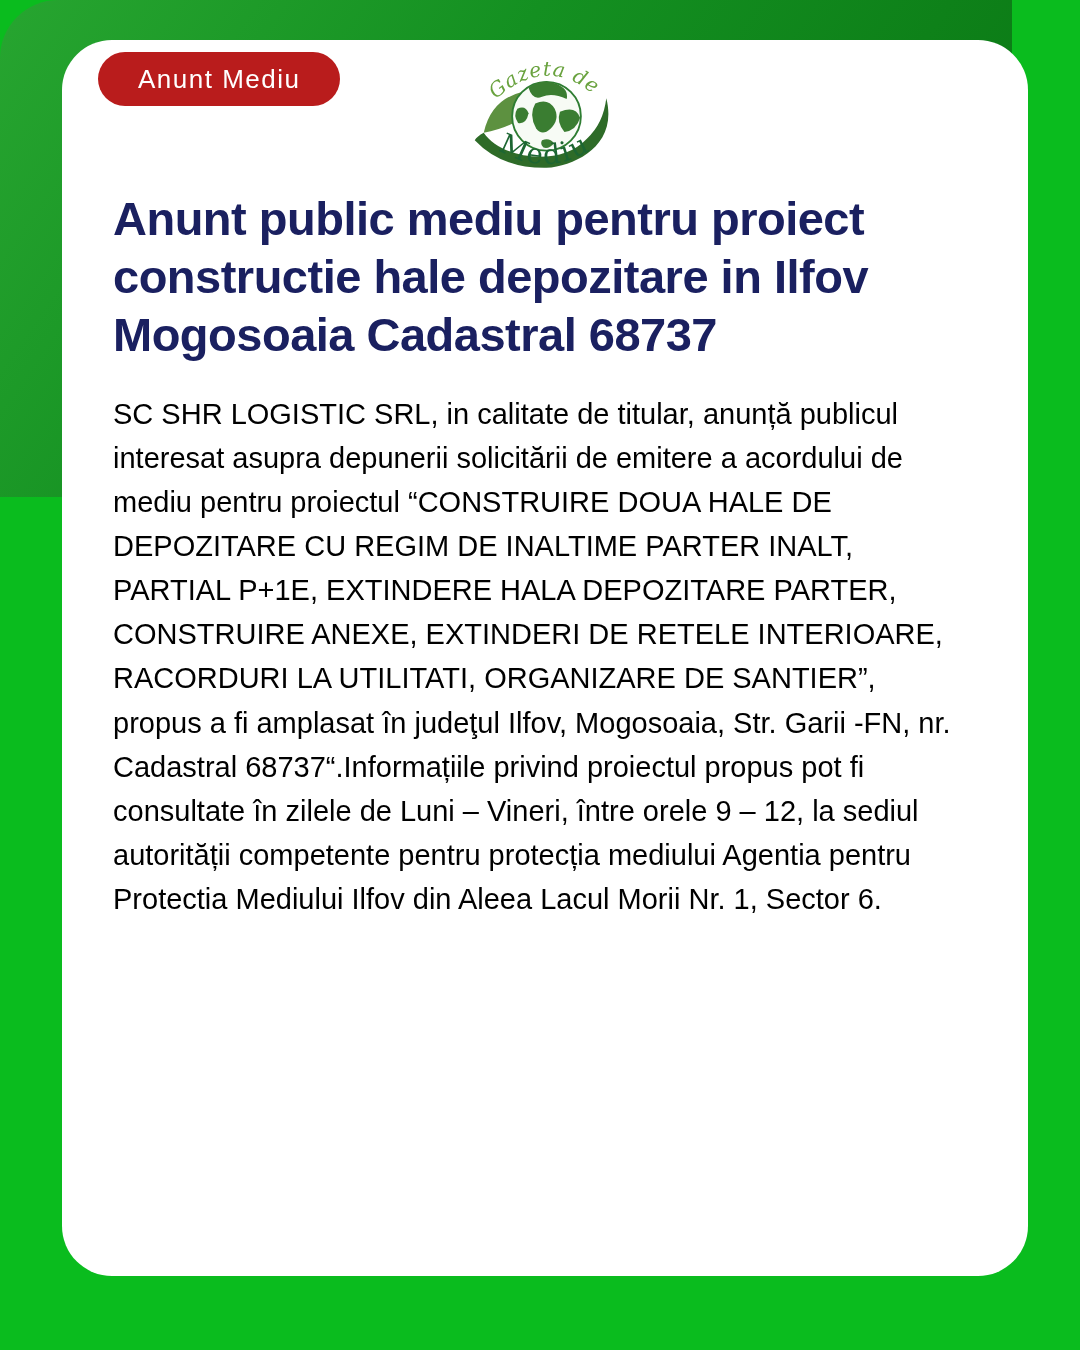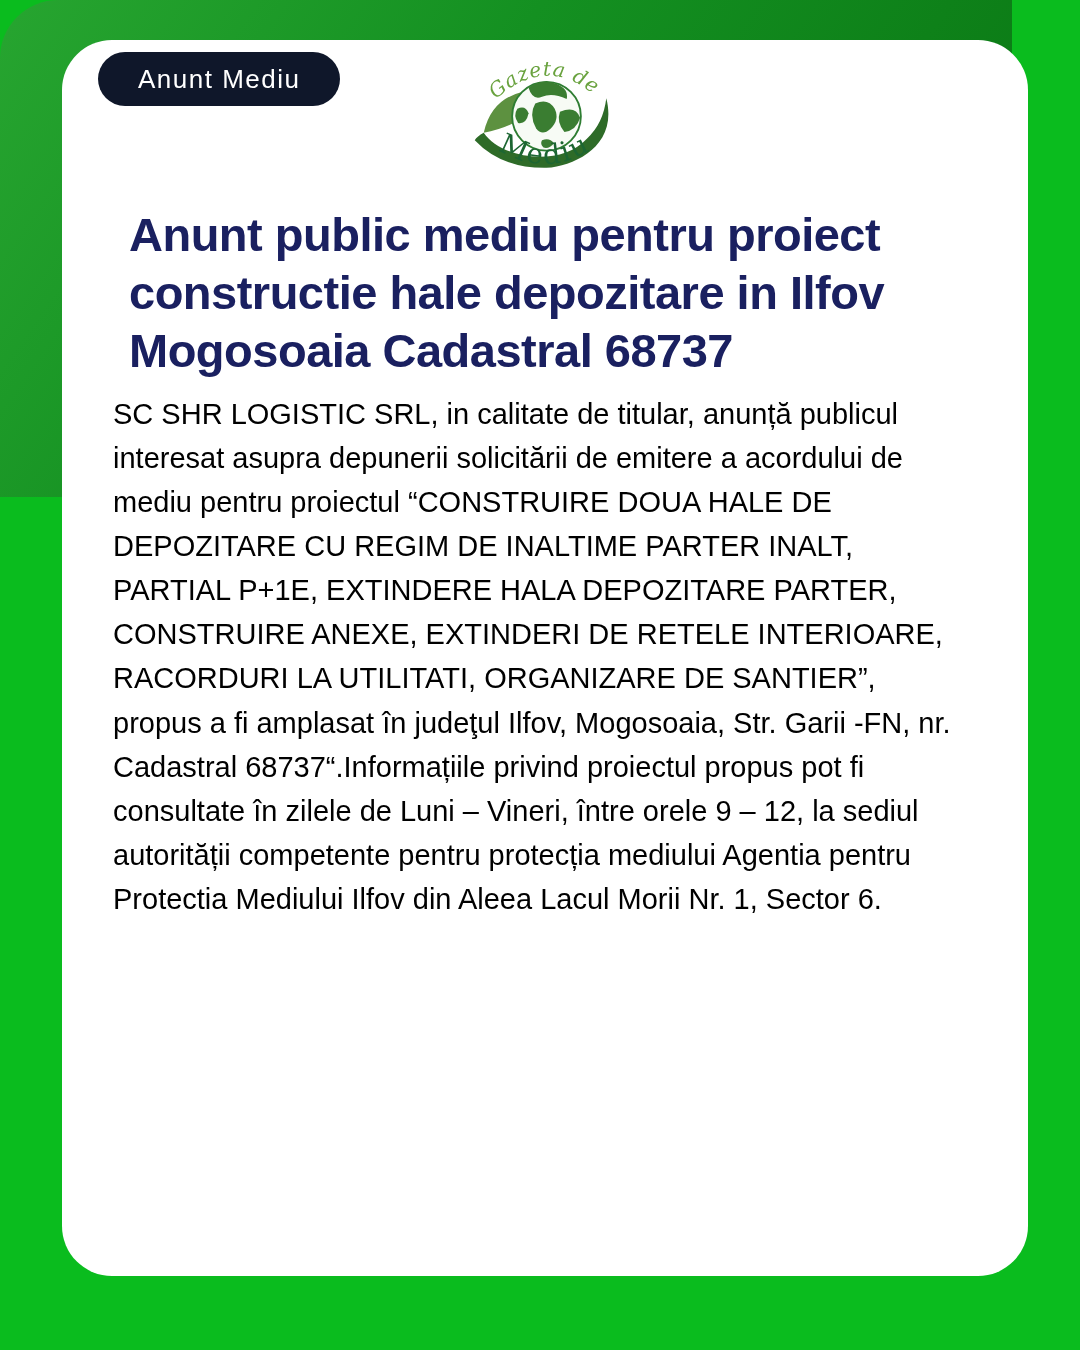--- a/index.html
+++ b/index.html
@@ -32,21 +32,21 @@
     height: 1236px;
     background: #ffffff;
     border-radius: 50px;
   }
   .badge {
     position: absolute;
     left: 36px;
     top: 12px;
     height: 54px;
     padding: 0 40px;
-    background: #0f172a;
+    background: #b91c1c;
     border-radius: 28px;
     border: none;
     color: #ffffff;
     font-size: 26px;
     letter-spacing: 1.5px;
     font-family: "Liberation Sans", sans-serif;
     display: flex;
     align-items: center;
     cursor: pointer;
   }
@@ -56,21 +56,21 @@
     transform: translateX(-50%);
     top: 0px;
     width: 152px;
     height: 142px;
   }
   .heading {
     position: absolute;
     left: 51px;
     top: 150px;
     width: 852px;
-    margin: 16px;
+    margin: 0;
     font-size: 47px;
     font-weight: bold;
     letter-spacing: -0.5px;
     line-height: 1.23;
     color: #1a2060;
   }
   .body-text {
     position: absolute;
     left: 51px;
     top: 352px;

